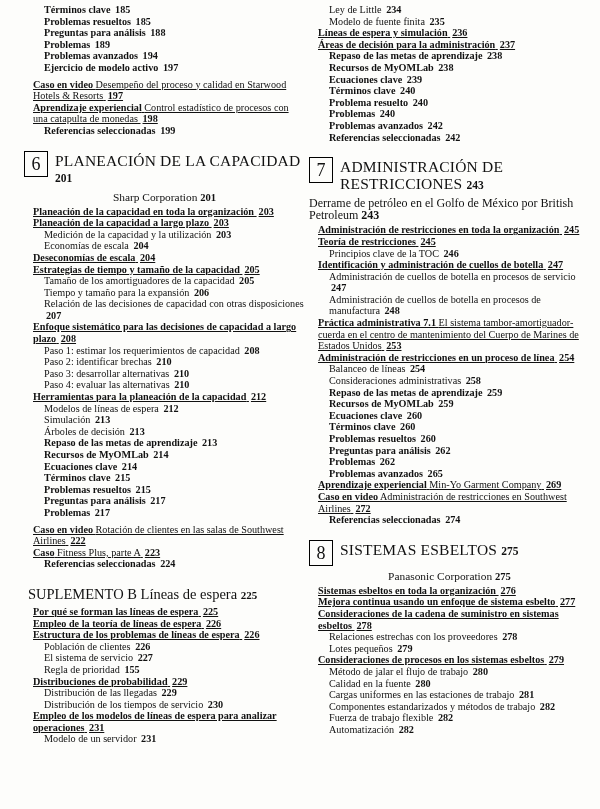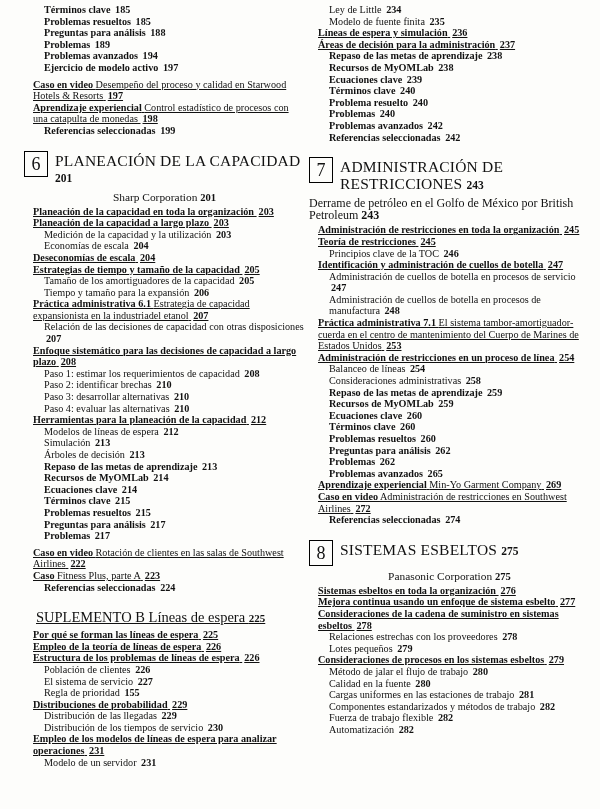--- a/index.html
+++ b/index.html
@@ -64,23 +64,22 @@
     letter-spacing:0.2px;
     padding-top:2px;
   }
   .chaptitle .cpg{
     font-size:11.5px;
     font-weight:bold;
     letter-spacing:0;
   }
   .supp{
     font-size:14.5px;
-    margin:16px 0 3px 12px;
+    margin:16px 0 3px 4px;
     line-height:16px;
-    text-decoration:underline;
   }
   .supp .cpg{ font-size:11px; font-weight:bold; }
 
   .company{
     font-size:11.4px;
     margin:4px 0 3px 0;
     text-align:center;
   }
   .company .pg{ font-weight:bold; font-size:10.6px; }
 
@@ -113,21 +112,20 @@
         </div>
         <div class="company">Sharp Corporation <span class="pg">201</span></div>
         <div class="entry lvl1"><span class="b">Planeación de la capacidad en toda la organización</span> <span class="pg">203</span></div>
         <div class="entry lvl1"><span class="b">Planeación de la capacidad a largo plazo</span> <span class="pg">203</span></div>
         <div class="entry lvl2"><span>Medición de la capacidad y la utilización</span> <span class="pg">203</span></div>
         <div class="entry lvl2"><span>Economías de escala</span> <span class="pg">204</span></div>
         <div class="entry lvl1"><span class="b">Deseconomías de escala</span> <span class="pg">204</span></div>
         <div class="entry lvl1"><span class="b">Estrategias de tiempo y tamaño de la capacidad</span> <span class="pg">205</span></div>
         <div class="entry lvl2"><span>Tamaño de los amortiguadores de la capacidad</span> <span class="pg">205</span></div>
         <div class="entry lvl2"><span>Tiempo y tamaño para la expansión</span> <span class="pg">206</span></div>
-        <div class="entry lvl1"><span class="b">Práctica administrativa 6.1</span> <span>Estrategia de capacidad expansionista en la industriadel etanol</span> <span class="pg">207</span></div>
         <div class="entry lvl2"><span>Relación de las decisiones de capacidad con otras disposiciones</span> <span class="pg">207</span></div>
         <div class="entry lvl1"><span class="b">Enfoque sistemático para las decisiones de capacidad a largo plazo</span> <span class="pg">208</span></div>
         <div class="entry lvl2"><span>Paso 1: estimar los requerimientos de capacidad</span> <span class="pg">208</span></div>
         <div class="entry lvl2"><span>Paso 2: identificar brechas</span> <span class="pg">210</span></div>
         <div class="entry lvl2"><span>Paso 3: desarrollar alternativas</span> <span class="pg">210</span></div>
         <div class="entry lvl2"><span>Paso 4: evaluar las alternativas</span> <span class="pg">210</span></div>
         <div class="entry lvl1"><span class="b">Herramientas para la planeación de la capacidad</span> <span class="pg">212</span></div>
         <div class="entry lvl2"><span>Modelos de líneas de espera</span> <span class="pg">212</span></div>
         <div class="entry lvl2"><span>Simulación</span> <span class="pg">213</span></div>
         <div class="entry lvl2"><span>Árboles de decisión</span> <span class="pg">213</span></div>

